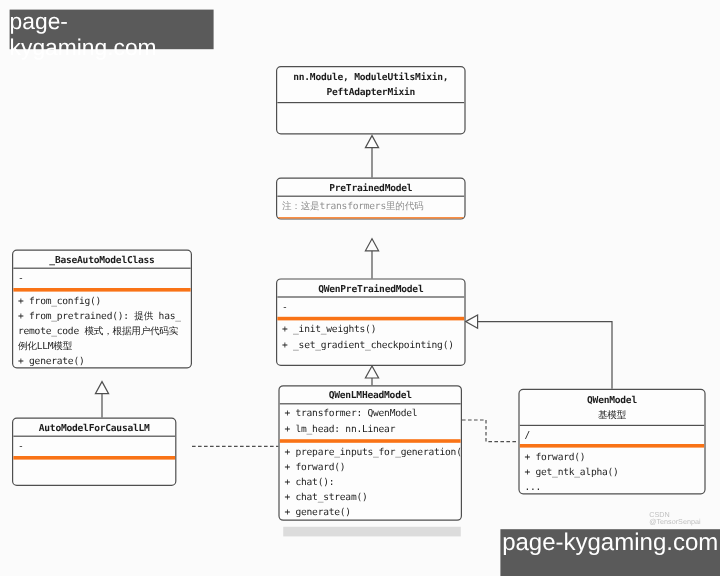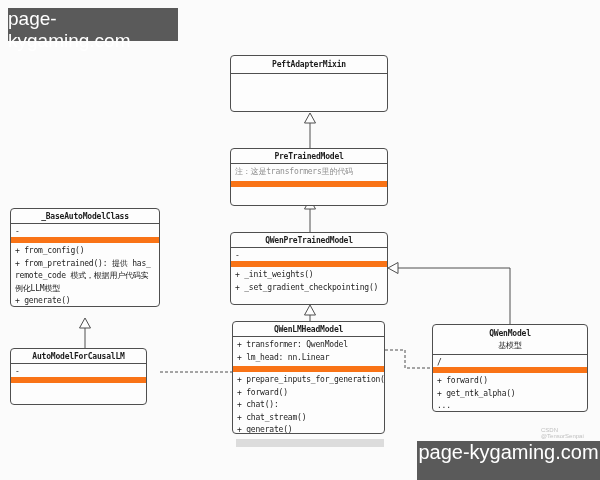--- a/index.html
+++ b/index.html
@@ -3,21 +3,21 @@
 <meta charset="utf-8">
 <style>
   html,body{margin:0;padding:0;}
   body{width:600px;height:480px;position:relative;background:#fbfbfb;overflow:hidden;
        font-family:"DejaVu Sans Mono","Liberation Mono",monospace;}
   .stage{position:absolute;inset:0;}
   svg.wires{position:absolute;left:0;top:0;z-index:1;}
   .cls{position:absolute;z-index:2;background:#fdfdfd;border:1px solid #4f4f4f;border-radius:4px;
        font-size:8px;letter-spacing:-0.2px;color:#1c1c1c;box-sizing:border-box;overflow:hidden;}
   .cls .title{font-weight:bold;text-align:center;padding:3px 3px 2px;border-bottom:1px solid #4f4f4f;}
-  .sec{padding:2px 4px;border-bottom:6px solid #f97316;box-sizing:border-box;}
+  .sec{padding:2px 4px;border-bottom:3px solid #f97316;box-sizing:border-box;}
   .sec.last{border-bottom:none;}
   .ln{line-height:12.5px;white-space:nowrap;}
   .wrapln{line-height:12.5px;white-space:normal;word-break:break-all;}
   .tln{line-height:12px;white-space:nowrap;}
   .note{color:#8f8f8f;}
   .subtitle{font-weight:normal;}
   .shadowbar{position:absolute;z-index:2;background:#dcdcdc;}
   .wm{position:absolute;z-index:5;background:#5a5a5a;color:#ffffff;
       font-family:"Liberation Sans","DejaVu Sans",sans-serif;display:flex;justify-content:center;}
   .credit{position:absolute;z-index:4;color:#c0c0c0;font-size:6px;letter-spacing:0;
@@ -49,26 +49,27 @@
       <polygon points="310,113 304.5,123 315.5,123"></polygon>
       <polygon points="310,199 304.5,209 315.5,209"></polygon>
       <polygon points="310,305 304.5,315 315.5,315"></polygon>
       <polygon points="85,318 79.5,328 90.5,328"></polygon>
       <polygon points="388,268 398,262.5 398,273.5"></polygon>
     </g>
   </svg>
 
   <div class="cls" style="left:230px;top:55px;width:158px;height:57px;">
     <div class="title">
+      <div class="tln">nn.Module, ModuleUtilsMixin,</div>
       <div class="tln">PeftAdapterMixin</div>
     </div>
     <div class="sec last" style="height:13px;"></div>
   </div>
 
-  <div class="cls" style="left:230px;top:148px;width:158px;height:58px;">
+  <div class="cls" style="left:230px;top:148px;width:158px;height:35px;">
     <div class="title">PreTrainedModel</div>
     <div class="sec">
       <div class="ln note">注：这是transformers里的代码</div>
     </div>
     <div class="sec last" style="height:12px;"></div>
   </div>
 
   <div class="cls" style="left:230px;top:232px;width:158px;height:73px;">
     <div class="title">QWenPreTrainedModel</div>
     <div class="sec" style="height:19px;">

